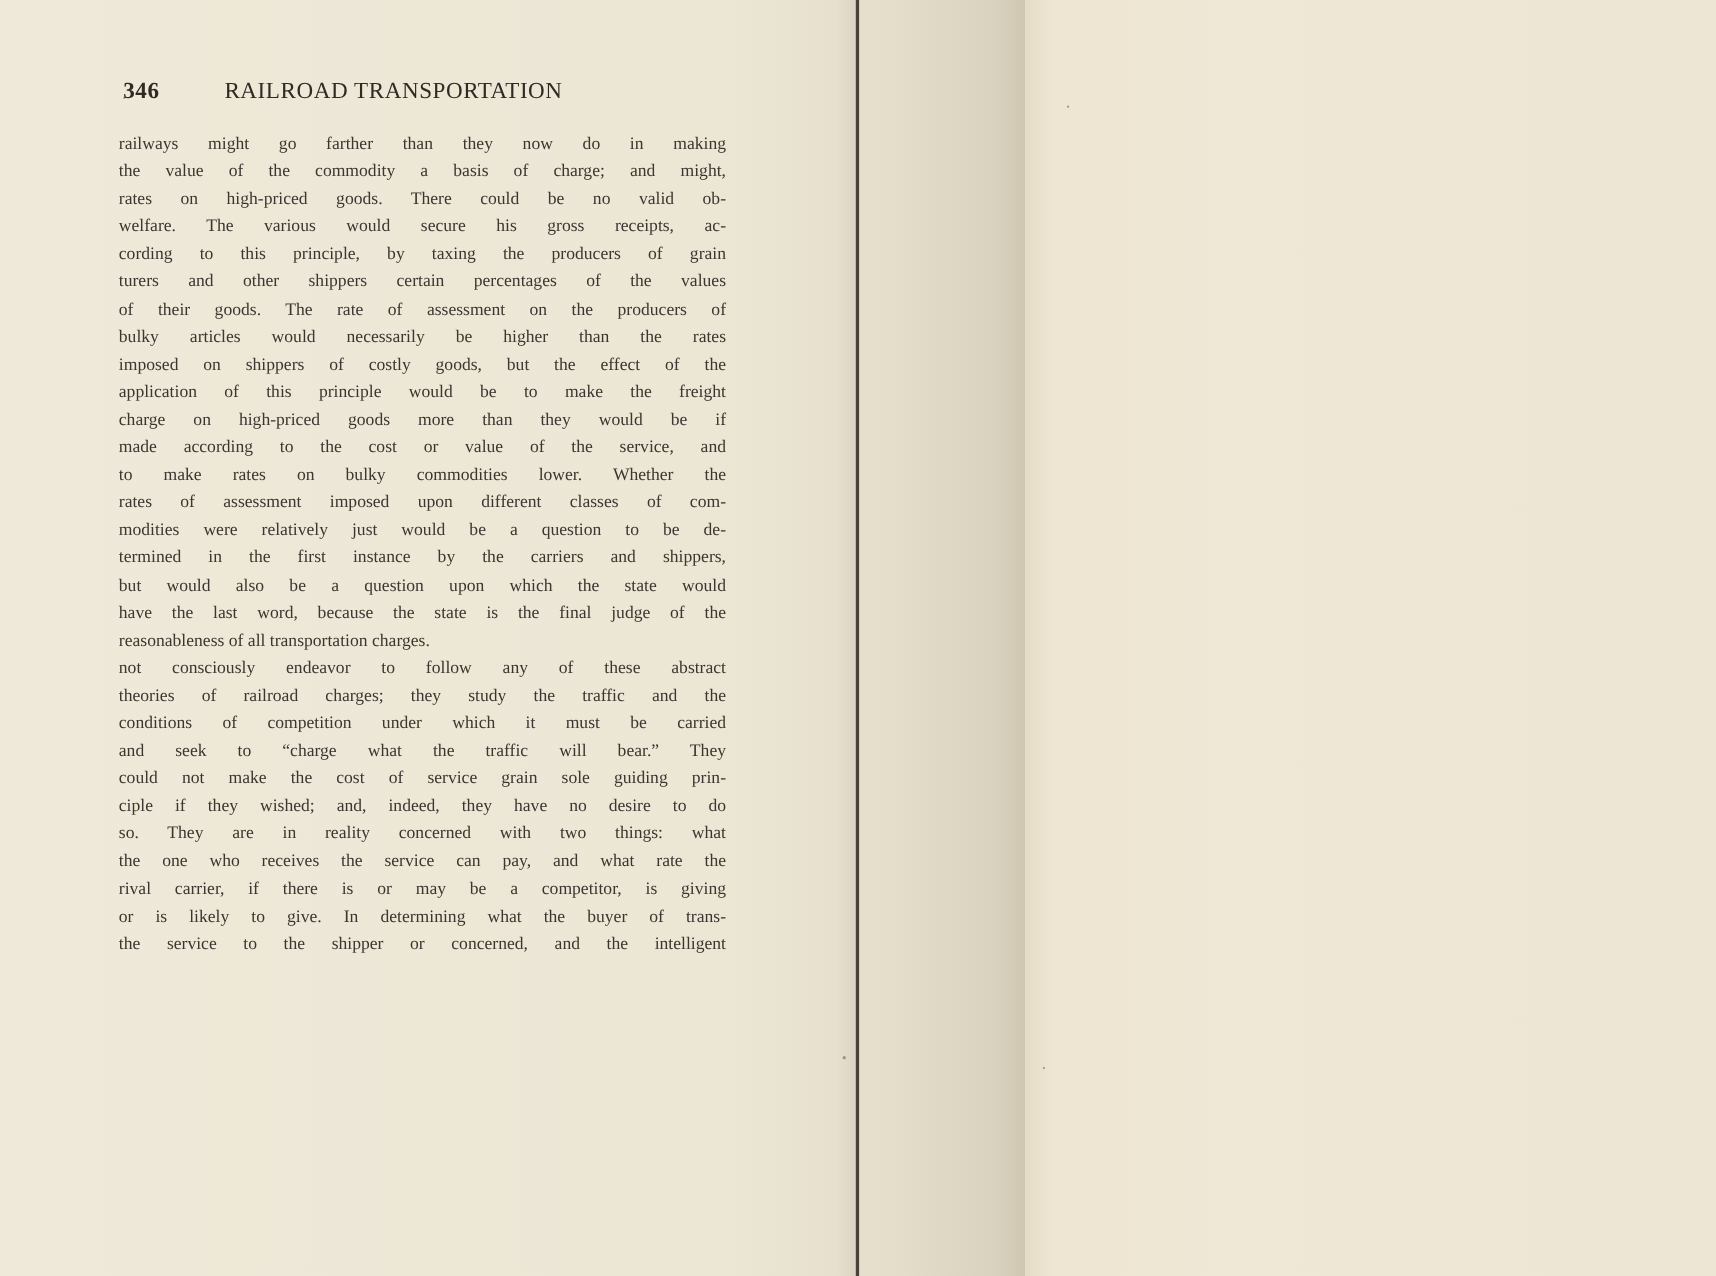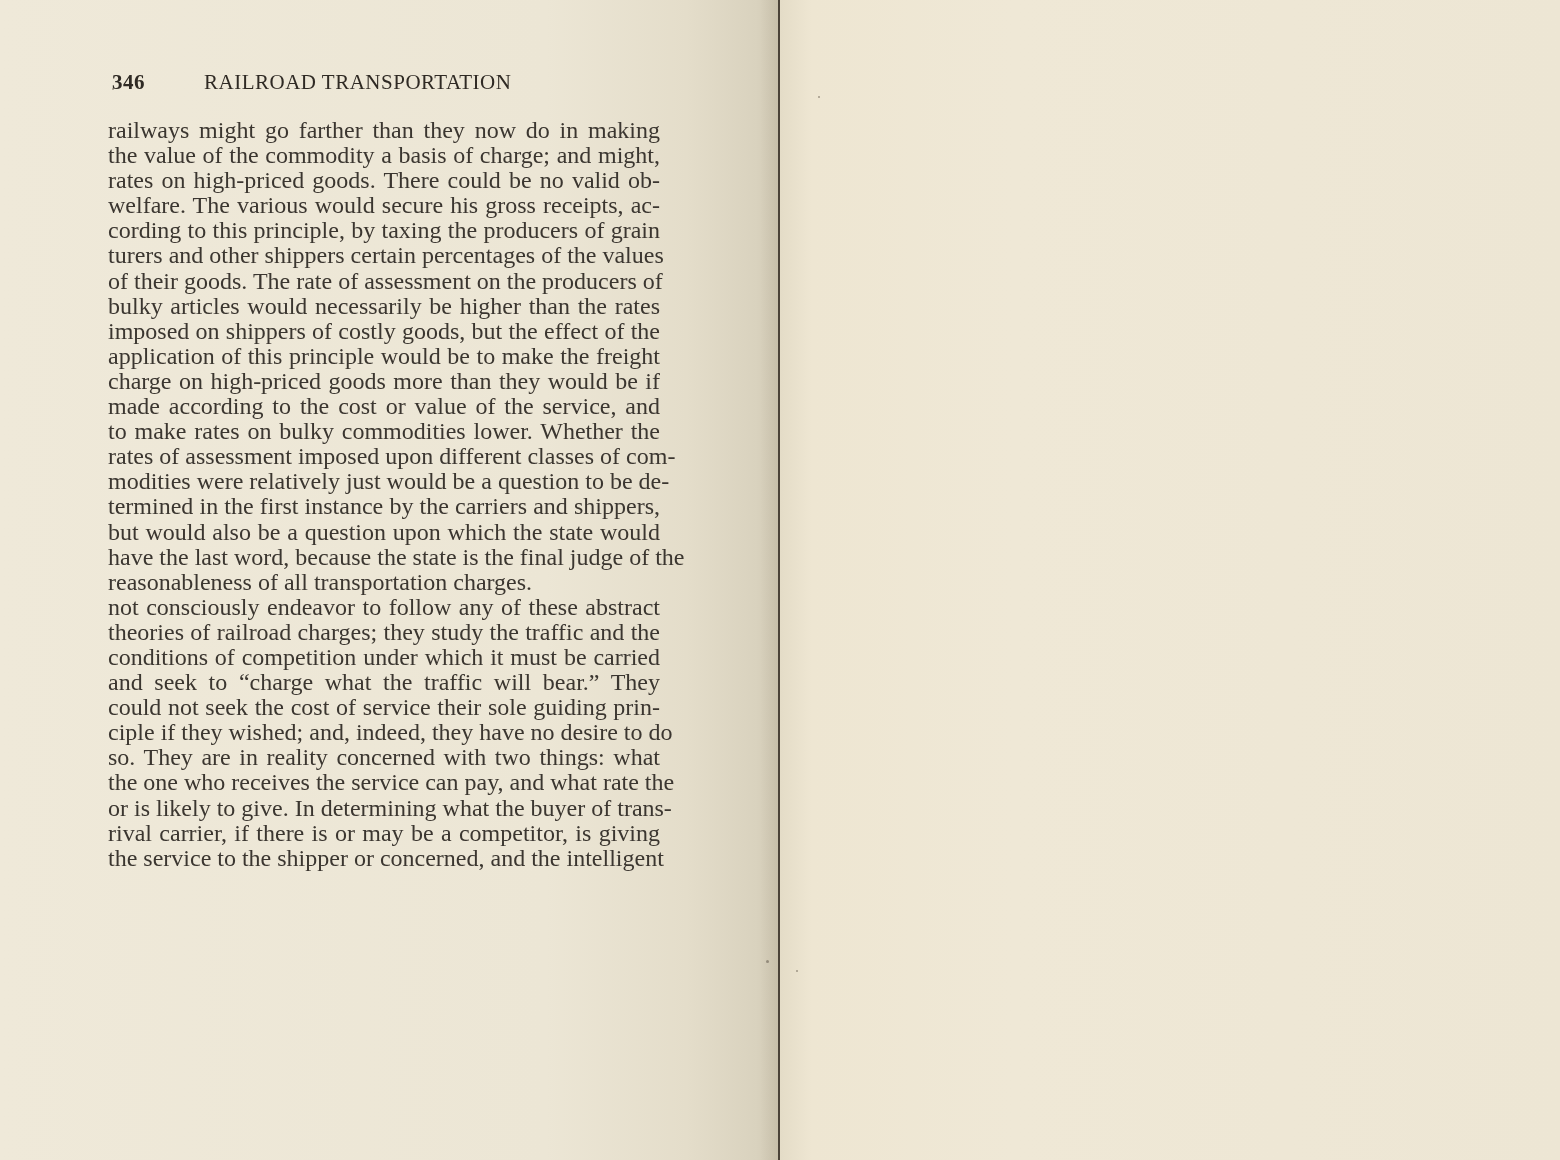--- a/index.html
+++ b/index.html
@@ -5,21 +5,21 @@
   html, body { margin:0; padding:0; }
   body {
     width:1560px; height:1160px; overflow:hidden;
     background:#e9e2d0;
     font-family:"Liberation Serif","DejaVu Serif",serif;
     color:#3b3630;
     position:relative;
   }
   .spread { position:absolute; inset:0; display:flex; }
   .page-left {
-    position:relative; width:780px; height:1160px;
+    position:relative; width:932px; height:1160px;
     background:linear-gradient(90deg,#efe9d9 0%,#ece6d5 70%,#e4ddca 88%,#d9d2be 97%,#cfc7b2 100%);
   }
   .page-right {
     position:relative; flex:1; height:1160px;
     background:linear-gradient(90deg,#e4dcc7 0%,#eee6d2 4%,#efe8d6 30%,#ede6d4 100%);
   }
   .spine {
     position:absolute; left:778px; top:0; width:3px; height:1160px;
     background:#4a4238;
   }
@@ -27,21 +27,21 @@
     position:absolute; left:760px; top:0; width:18px; height:1160px;
     background:linear-gradient(90deg,rgba(0,0,0,0) 0%,rgba(90,80,60,0.08) 100%);
   }
   .running-head {
     position:absolute; top:70px; font-size:21px; letter-spacing:0.5px; color:#2f2a24;
     white-space:nowrap;
   }
   .left-head { left:112px; width:450px; }
   .left-head .pno { display:inline-block; width:92px; font-weight:bold; }
   .text-block {
-    position:absolute; font-size:24px; line-height:25.1px;
+    position:absolute; font-size:16px; line-height:25.1px;
     text-align:justify; text-align-last:justify;
   }
   .left-text { left:108px; top:118px; width:552px; }
   .line { display:block; white-space:nowrap; text-align:justify; text-align-last:justify; }
   .line.last { text-align-last:left; }
   .line.indent { padding-left:22px; }
   .speck { position:absolute; width:3px; height:3px; border-radius:50%; background:#6b6255; opacity:0.6; }
 </style>
 </head>
 <body>
@@ -68,26 +68,26 @@
       <span class="line">rates of assessment imposed upon different classes of com-</span>
       <span class="line">modities were relatively just would be a question to be de-</span>
       <span class="line">termined in the first instance by the carriers and shippers,</span>
       <span class="line">but would also be a question upon which the state would</span>
       <span class="line">have the last word, because the state is the final judge of the</span>
       <span class="line last">reasonableness of all transportation charges.</span>
       <span class="line">not consciously endeavor to follow any of these abstract</span>
       <span class="line">theories of railroad charges; they study the traffic and the</span>
       <span class="line">conditions of competition under which it must be carried</span>
       <span class="line">and seek to “charge what the traffic will bear.”  They</span>
-      <span class="line">could not seek the cost of service their sole guiding prin-</span>
+      <span class="line">could not make the cost of service grain sole guiding prin-</span>
       <span class="line">ciple if they wished; and, indeed, they have no desire to do</span>
       <span class="line">so.  They are in reality concerned with two things: what</span>
       <span class="line">the one who receives the service can pay, and what rate the</span>
+      <span class="line">rival carrier, if there is or may be a competitor, is giving</span>
       <span class="line">or is likely to give.  In determining what the buyer of trans-</span>
-      <span class="line">rival carrier, if there is or may be a competitor, is giving</span>
       <span class="line">the service to the shipper or concerned, and the intelligent</span>
     </div>
     <div class="spine-shadow"></div>
     <span class="speck" style="left:766px;top:960px;"></span>
     <span class="speck" style="left:112px;top:88px;width:2px;height:2px;"></span>
   </div>
 
   <div class="spine"></div>
 
   <div class="page-right">

